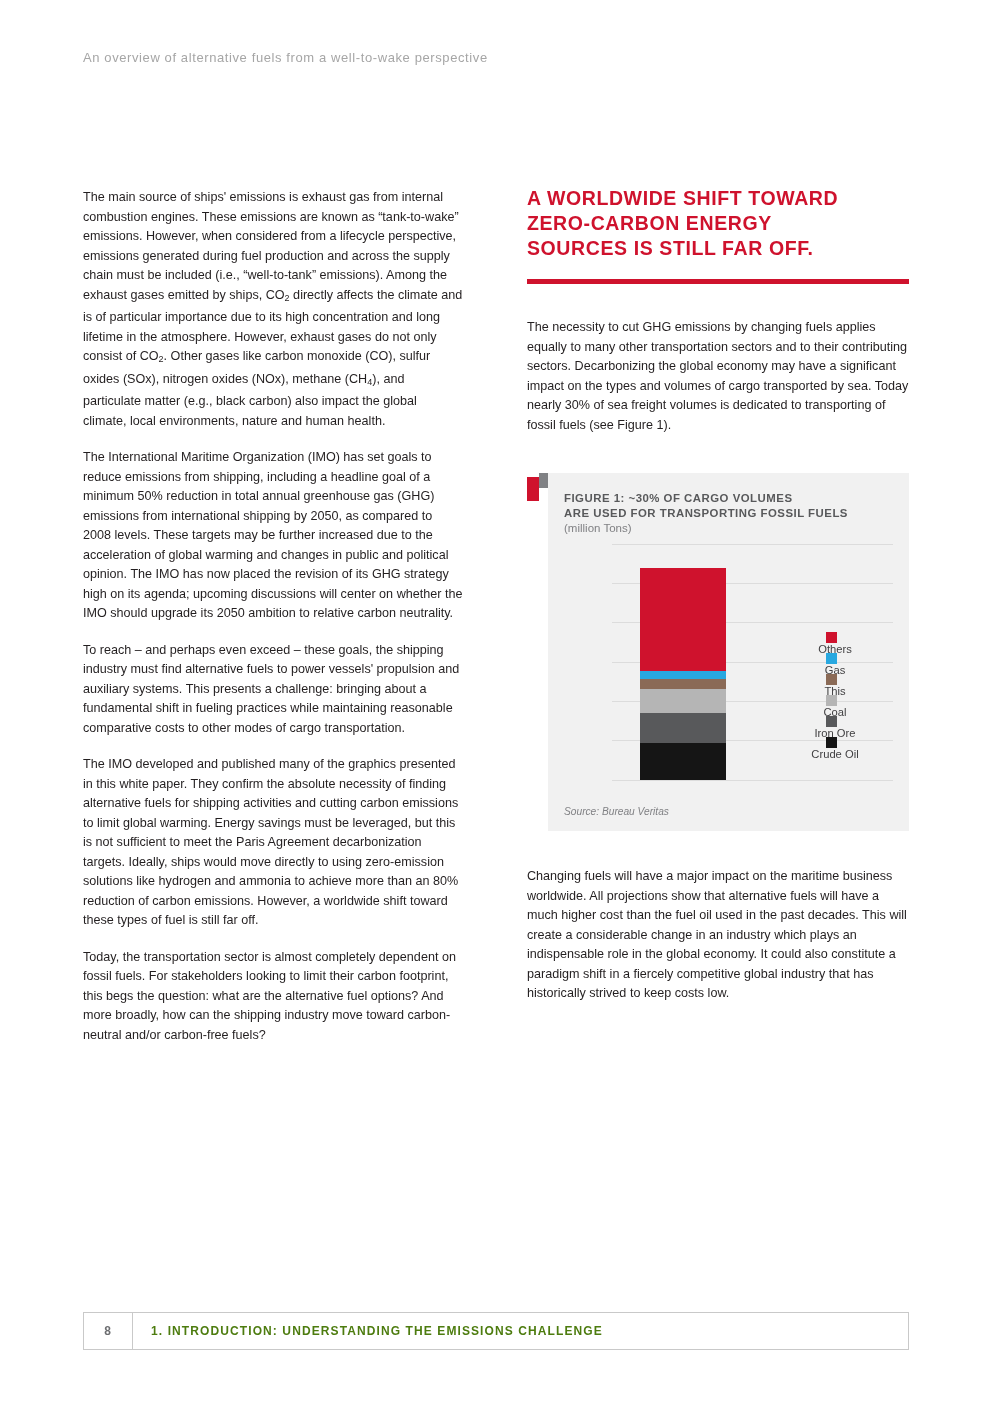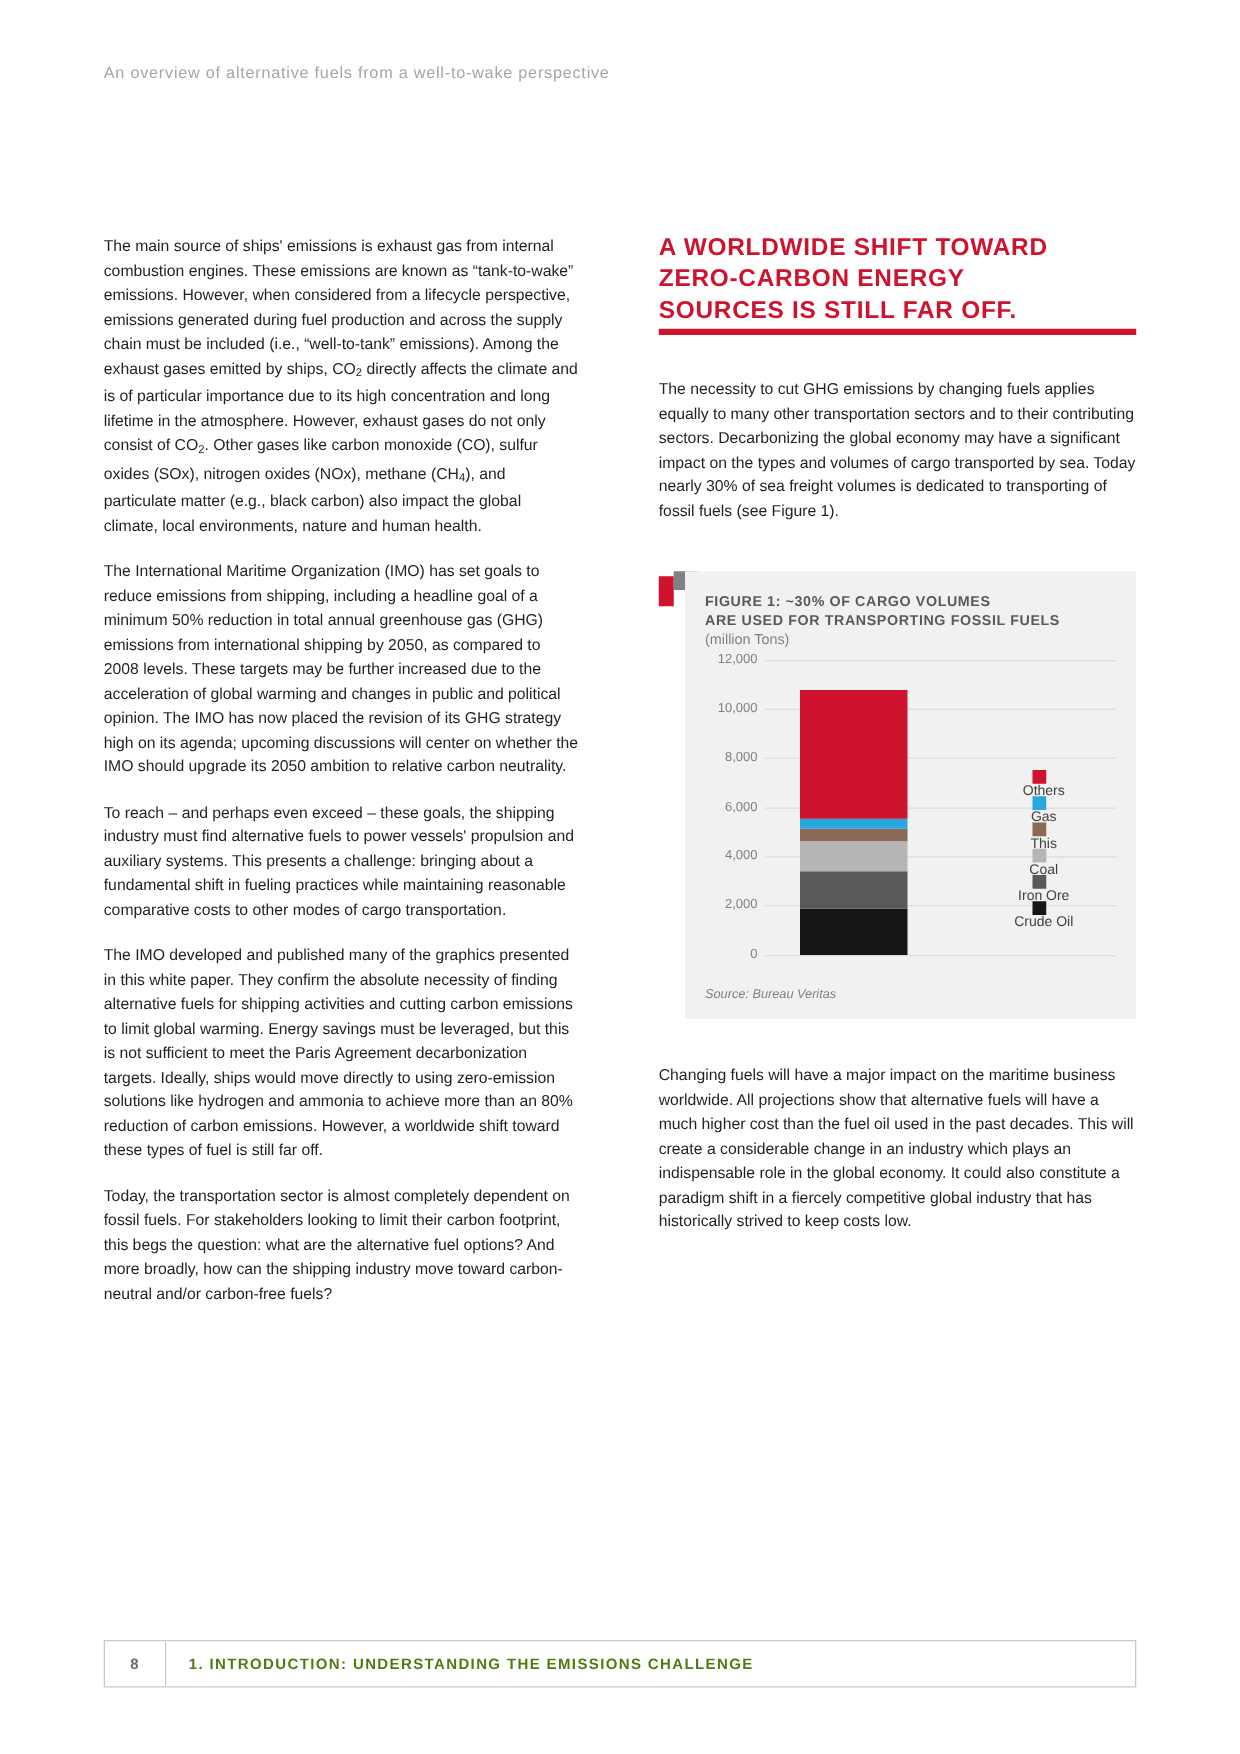--- a/index.html
+++ b/index.html
@@ -64,21 +64,21 @@
   sub { font-size: 9px; vertical-align: -2px; }
 
   
   .pull-heading {
     font-size: 19.5px;
     line-height: 25px;
     font-weight: bold;
     letter-spacing: 0.6px;
     color: #cf122d;
     text-transform: uppercase;
-    margin: 0 0 2px 0;
+    margin: 0 0 18px 0;
   }
   .rule {
     width: 100%;
     height: 5px;
     background: #cf122d;
     margin: 0 0 34px 0;
   }
   .section-heading {
     font-size: 14.2px;
     line-height: 20px;
@@ -277,29 +277,20 @@
       <div class="chart-area">
 
         <div class="gridline" style="top:0px"></div>
         <div class="gridline" style="top:39px"></div>
         <div class="gridline" style="top:78px"></div>
         <div class="gridline" style="top:118px"></div>
         <div class="gridline" style="top:157px"></div>
         <div class="gridline" style="top:196px"></div>
         <div class="gridline" style="top:236px"></div>
 
-        <div class="y-axis">
-          <div class="ytick" style="top:0px">12,000</div>
-          <div class="ytick" style="top:39px">10,000</div>
-          <div class="ytick" style="top:78px">8,000</div>
-          <div class="ytick" style="top:118px">6,000</div>
-          <div class="ytick" style="top:157px">4,000</div>
-          <div class="ytick" style="top:196px">2,000</div>
-          <div class="ytick" style="top:236px">0</div>
-        </div>
 
         <div class="plot">
           <div class="bar" style="top:24px; height:212px;">
 
             <div class="seg" style="bottom:0;    height:37px; background:#151515;"></div>
             <div class="seg" style="bottom:37px; height:30px; background:#58595b;"></div>
             <div class="seg" style="bottom:67px; height:24px; background:#b5b5b5;"></div>
             <div class="seg" style="bottom:91px; height:10px; background:#8a6a56;"></div>
             <div class="seg" style="bottom:101px;height:8px;  background:#28a8e0;"></div>
             <div class="seg" style="bottom:109px;height:103px;background:#cf122d;"></div>

